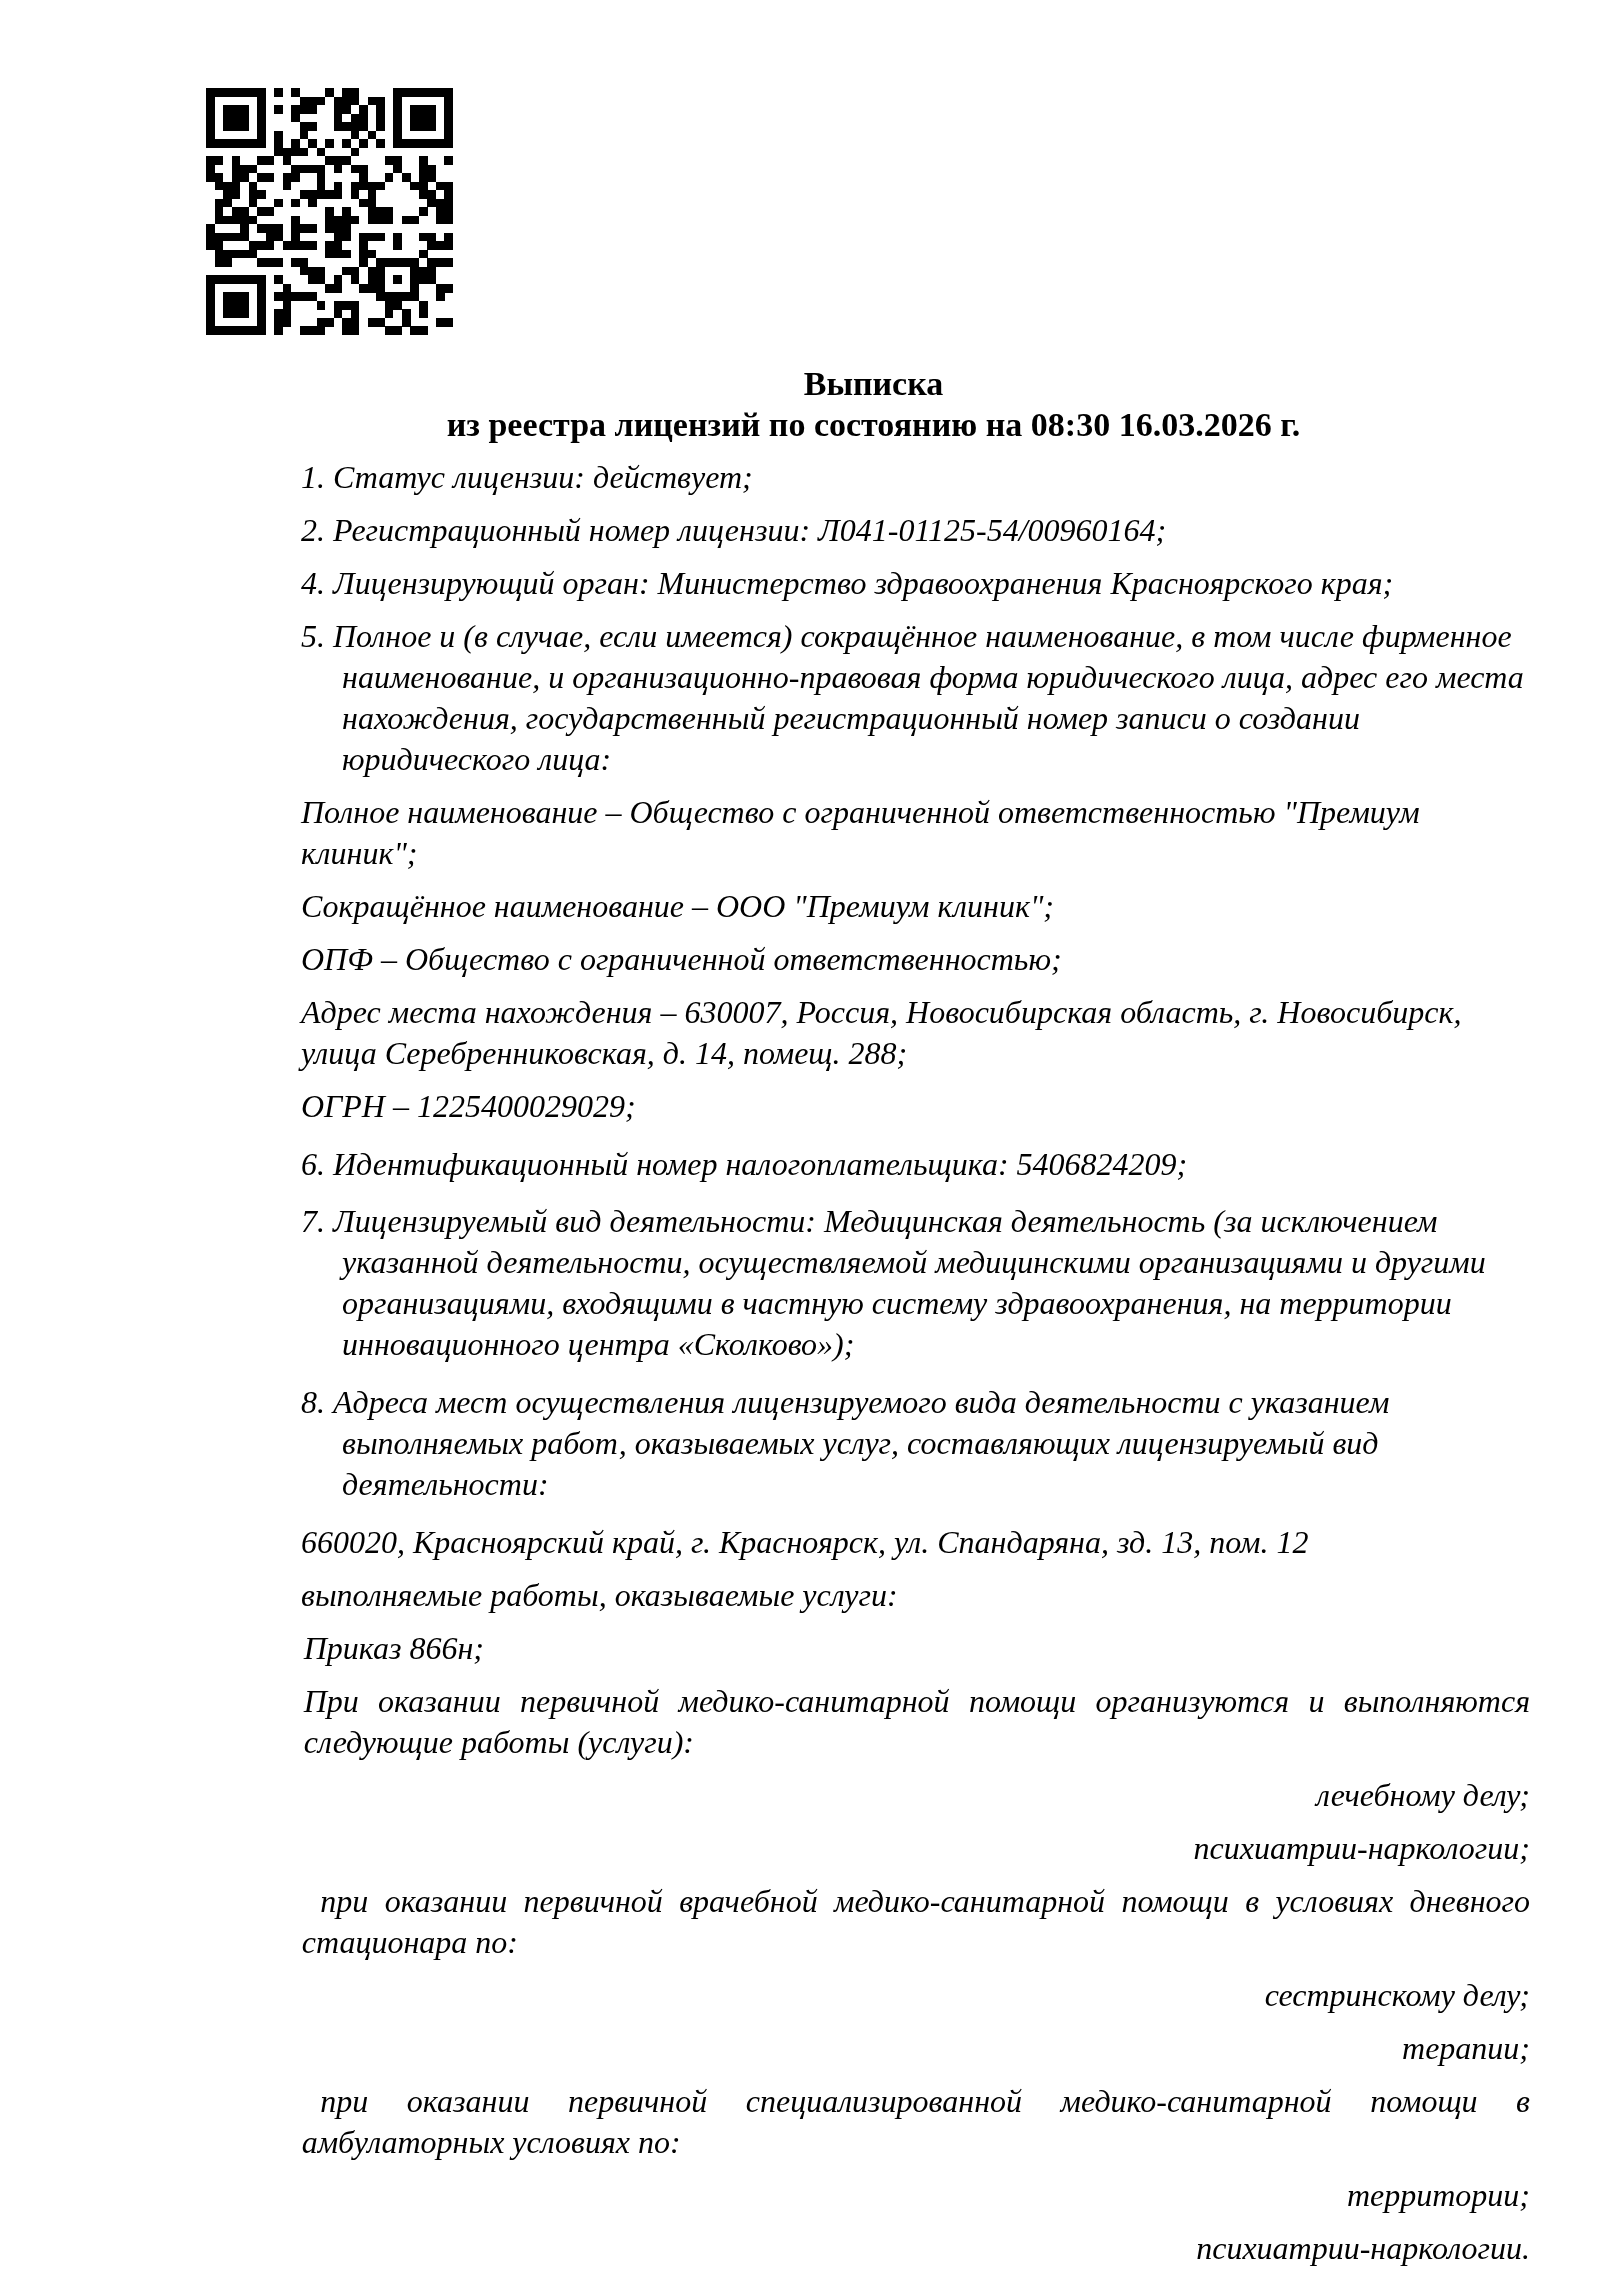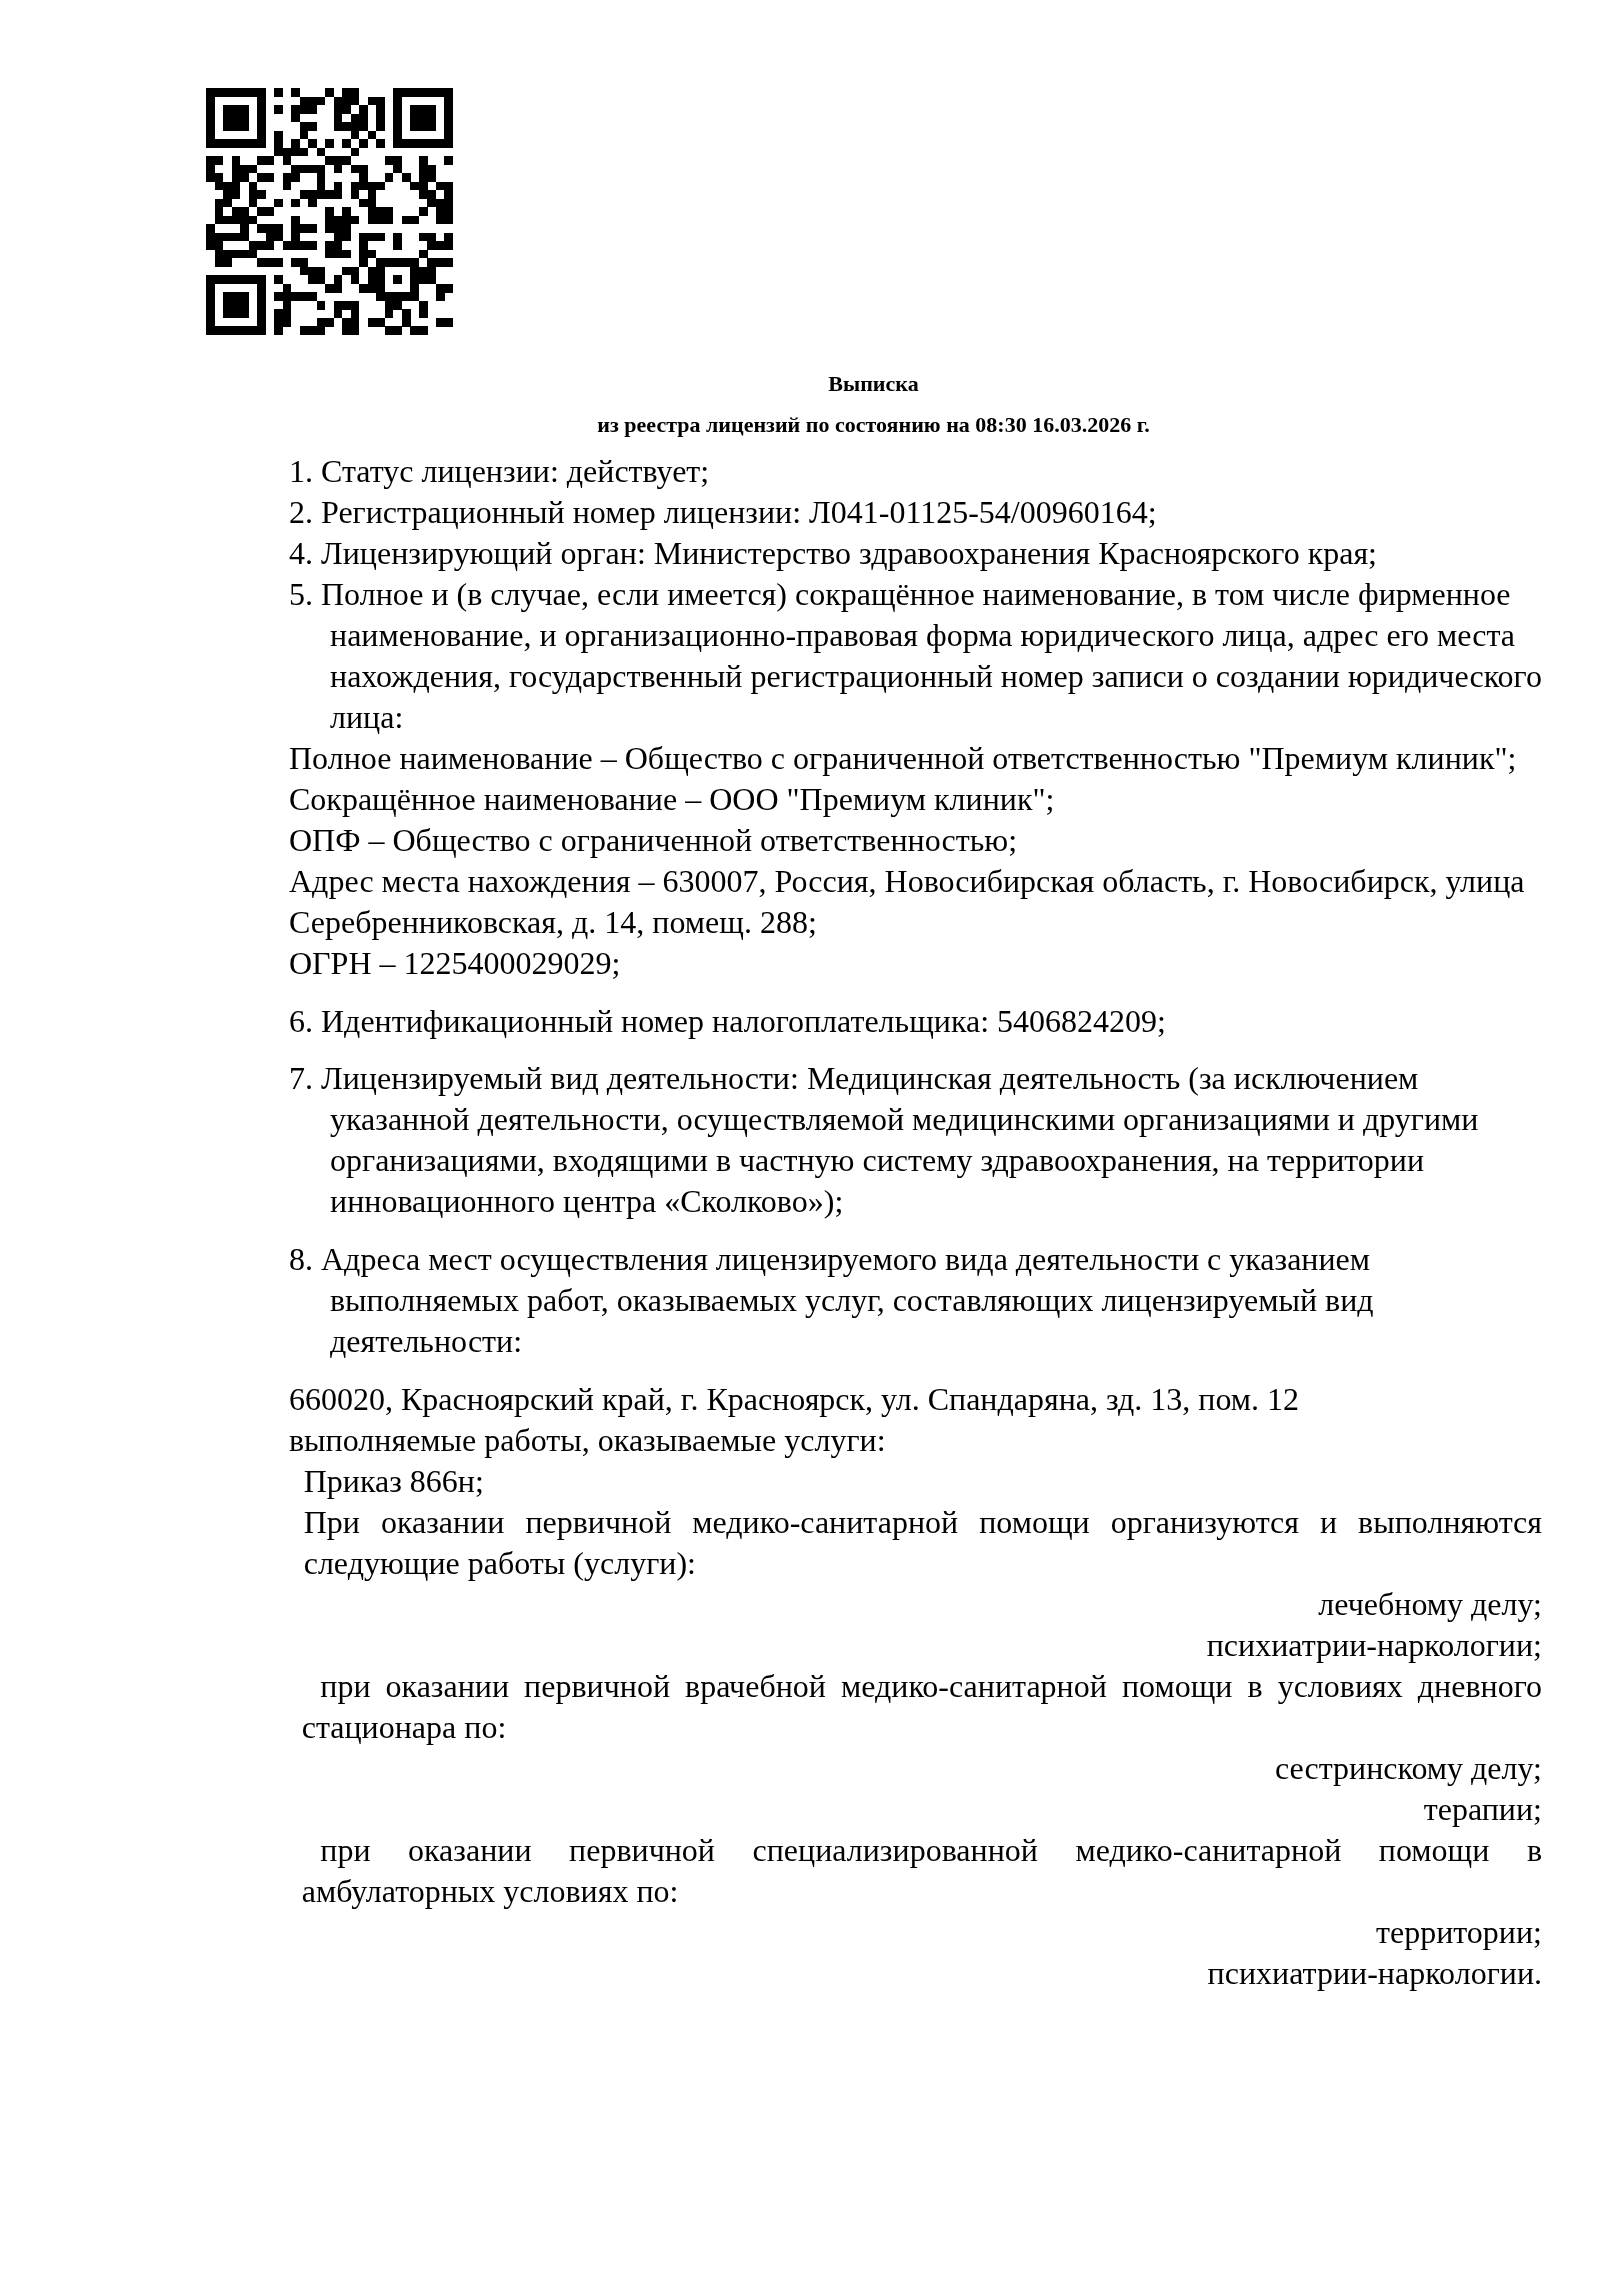--- a/index.html
+++ b/index.html
@@ -24,27 +24,27 @@
     position:absolute;
     left:289px;
     top:363px;
     width:1253px;
     font-size:32px;
     line-height:41px;
     text-align:left;
   }
   .doc-title{
     font-weight:bold;
-    font-size:22px;
+    font-size:34px;
     line-height:41px;
     text-align:center;
     padding-right:84px;
     margin-bottom:5.9px;
   }
-  .para{margin:0;}
+  .para{margin:12px;font-style:italic;}
   .hang{padding-left:41px;text-indent:-41px;}
   .gap{margin-top:16.7px;}
   .ind1{margin-left:14.7px;}
   .ind2{margin-left:12.7px;text-indent:18.6px;text-align:justify;}
   .ind3{margin-left:51px;text-align:right;}
   .just{text-align:justify;}
 </style>
 </head>
 <body>
 

